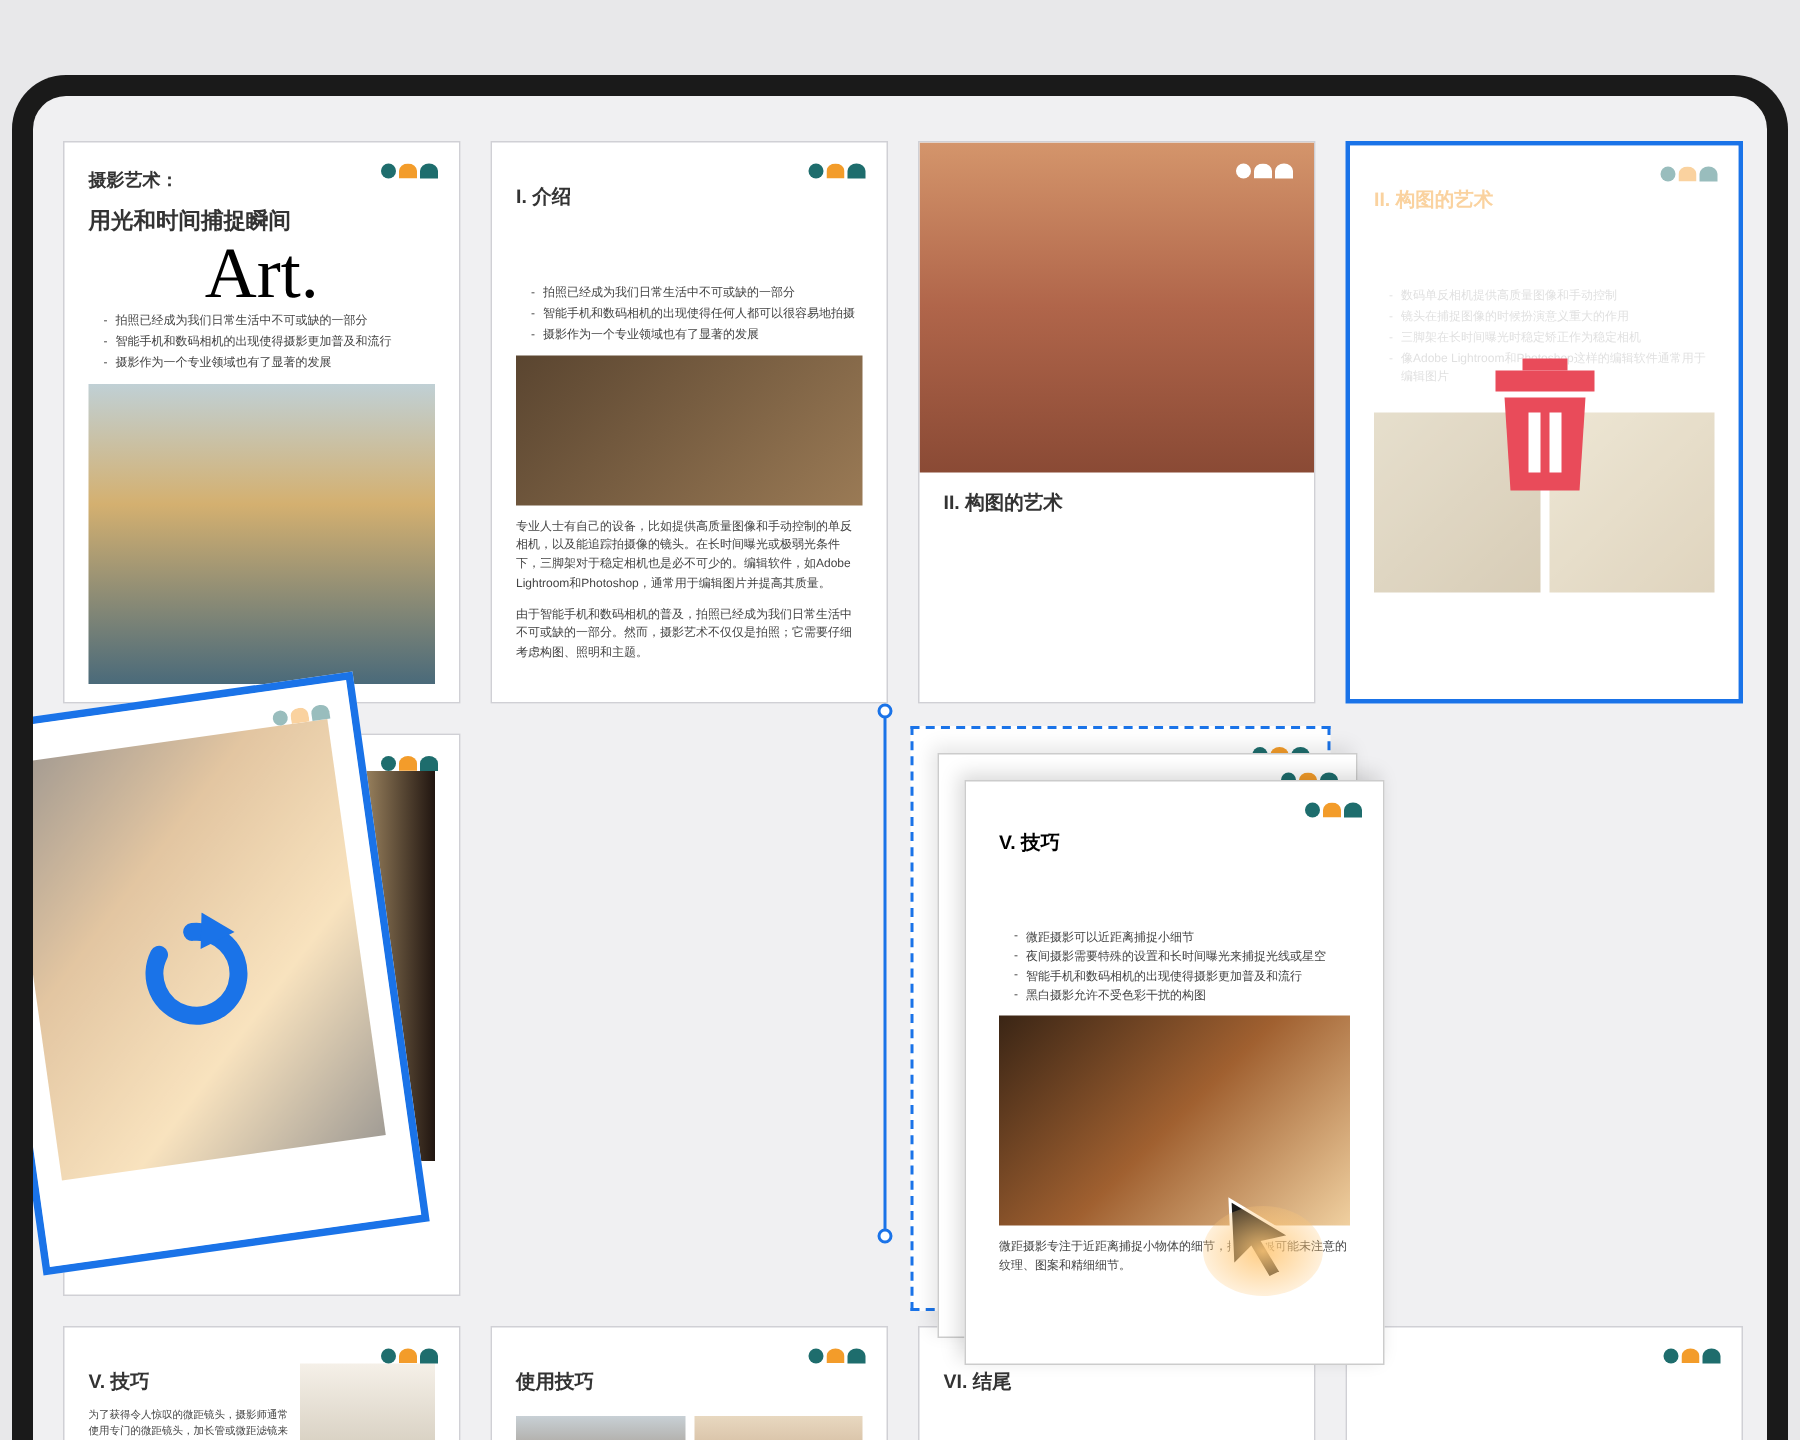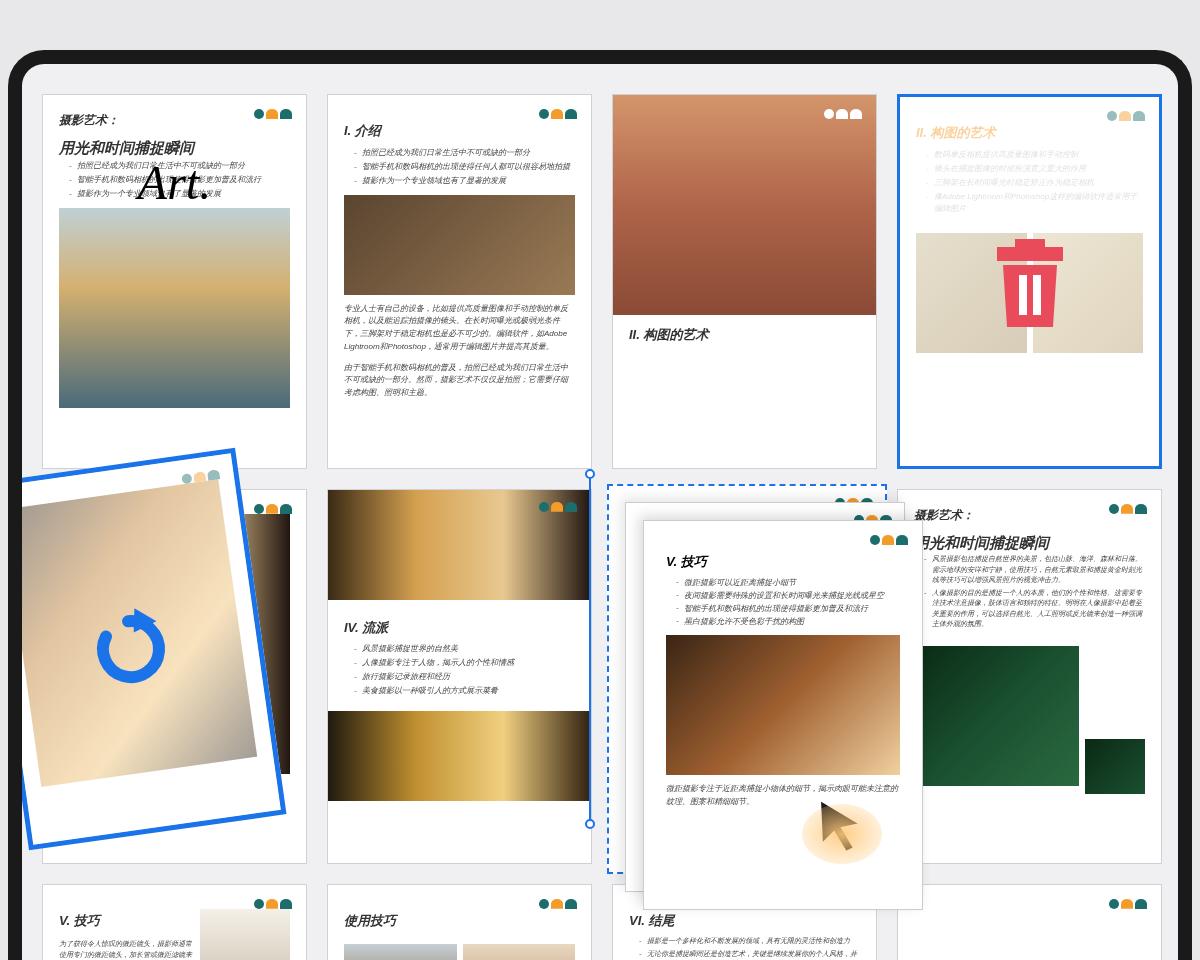--- a/index.html
+++ b/index.html
@@ -16,21 +16,20 @@
   top: 50px;
   left: 8px;
   right: 8px;
   bottom: 0;
   background: #f0f0f2;
   border-radius: 36px 36px 0 0;
   border: 14px solid #1a1a1a;
   border-bottom: none;
   padding: 30px 16px 0 20px;
   overflow: hidden;
-  font-style: italic;
 }
 .page-grid {
   display: grid;
   grid-template-columns: repeat(4, 1fr);
   gap: 20px;
   position: relative;
 }
 .page {
   background: #fff;
   border: 1px solid #d0d0d5;
@@ -59,21 +58,21 @@
   gap: 2px;
   align-items: center;
 }
 .dot { width: 10px; height: 10px; }
 .dot.teal { background: #1e6d6d; border-radius: 50%; }
 .dot.orange { background: #f39c2a; border-radius: 0 50% 50% 0 / 0 100% 100% 0; transform: rotate(0deg); width: 12px; height: 10px; clip-path: polygon(0 0, 100% 0, 100% 100%, 0 100%); border-radius: 50% 50% 0 0; }
 .dot.arc { background: #1e6d6d; width: 12px; height: 10px; border-radius: 50% 50% 0 0; }
 h3.title { font-size: 12px; font-weight: 700; margin-bottom: 8px; }
 h3.sub { font-size: 15px; font-weight: 700; }
 h4 { font-size: 13px; font-weight: 700; margin: 10px 0 6px 0; }
-.bullets { margin-left: 10px; font-size: 8px; color: #444; }
+.bullets { margin-left: 10px; font-size: 8px; color: #444; margin-top: 48px; }
 .bullets li { list-style: none; position: relative; padding-left: 8px; margin-bottom: 2px; }
 .bullets li::before { content: "-"; position: absolute; left: 0; }
 .img-block {
   width: 100%;
   background: linear-gradient(135deg, #b88a5c, #8a5a3a);
   margin: 8px 0;
 }
 .img-canyon { background: linear-gradient(180deg, #d4956b 0%, #b0654a 50%, #8a4a35 100%); height: 200px; }
 .img-van { background: linear-gradient(180deg, #c0d0d5 0%, #d4b070 40%, #4a6a7a 100%); height: 200px; position: relative; }
 .img-camera { background: linear-gradient(135deg, #5a4530, #9a7a55); height: 100px; }
@@ -302,38 +301,20 @@
 
     <div class="page">
       <div class="logo-dots">
         <span class="dot teal"></span>
           <span class="dot orange"></span>
           <span class="dot arc"></span>
       </div>
       <div class="img-block img-blur" style="height:260px"></div>
     </div>
 
-    <div class="page" style="padding:0">
-      <div class="logo-dots" style="top:12px">
-        <span class="dot teal"></span>
-          <span class="dot orange"></span>
-          <span class="dot arc"></span>
-      </div>
-      <div class="img-block img-blur" style="margin:0; height:110px"></div>
-      <div style="padding:8px 16px">
-        <h4>IV. 流派</h4>
-        <ul class="bullets">
-          <li>风景摄影捕捉世界的自然美</li>
-          <li>人像摄影专注于人物，揭示人的个性和情感</li>
-          <li>旅行摄影记录旅程和经历</li>
-          <li>美食摄影以一种吸引人的方式展示菜肴</li>
-        </ul>
-      </div>
-      <div class="img-block img-blur" style="height:90px; margin:4px 0 0 0; background:linear-gradient(90deg,#201a10,#c09030,#f0d080,#302010)"></div>
-    </div>
 
     <div class="page" style="visibility:hidden"></div>
 
     <div class="page">
       <div class="logo-dots">
         <span class="dot teal"></span>
           <span class="dot orange"></span>
           <span class="dot arc"></span>
       </div>
       <h3 class="title">摄影艺术：</h3>

